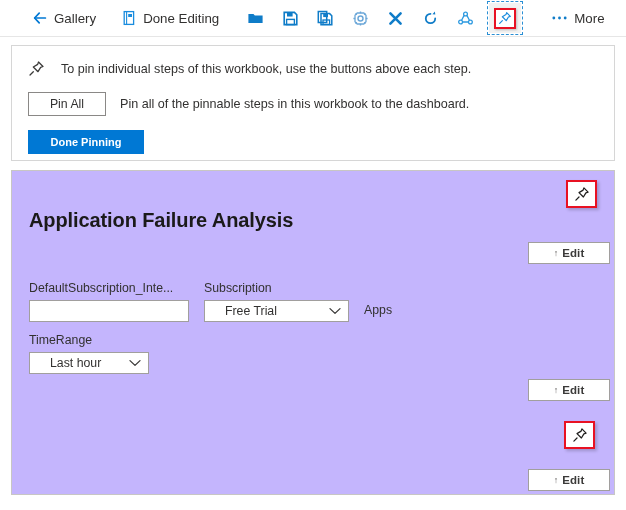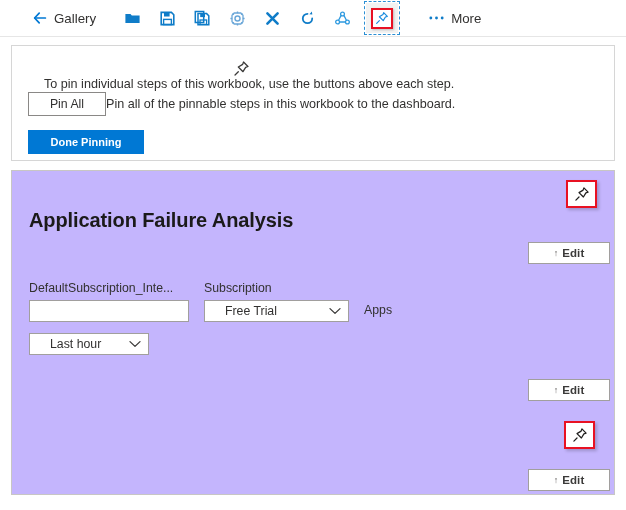--- a/index.html
+++ b/index.html
@@ -92,21 +92,20 @@
     height: 116px;
     background: #ffffff;
     border: 1px solid #d6d6d6;
     box-sizing: border-box;
   }
   .pb-row1 {
     position: absolute;
     left: 16px; top: 14px;
     display: flex;
     align-items: center;
-    flex-direction: column;
   }
   .pb-row1 .pintxt {
     font-size: 12.6px;
     color: #323130;
     margin-left: 16px;
   }
   .pb-row2 {
     position: absolute;
     left: 16px; top: 46px;
     display: flex;
@@ -120,20 +119,21 @@
     font-family: "Liberation Sans", sans-serif;
     font-size: 12.3px;
     color: #323130;
     cursor: pointer;
     padding: 0 10px;
     box-sizing: border-box;
   }
   .pb-row2 .desc {
     font-size: 12.6px;
     color: #323130;
+    margin-left: 14px;
   }
   .btn-primary {
     position: absolute;
     left: 16px; top: 84px;
     min-width: 116px;
     height: 24px;
     background: #0078d4;
     border: 1px solid #0078d4;
     color: #ffffff;
     font-family: "Liberation Sans", sans-serif;
@@ -289,20 +289,30 @@
     <div class="tb-item" style="margin-left:18px;">
       <span class="tb-icon">
         <svg width="16" height="16" viewBox="0 0 16 16">
             <path d="M7.2 3.2 L2.6 8 L7.2 12.8" fill="none" stroke="#0078d4" stroke-width="1.7" stroke-linecap="round" stroke-linejoin="round"></path>
             <line x1="2.9" y1="8" x2="13.4" y2="8" stroke="#0078d4" stroke-width="1.7" stroke-linecap="round"></line>
           </svg>
       </span>
       <span class="tb-label">Gallery</span>
     </div>
 
+    <div class="tb-item" style="margin-left:14px;">
+      <span class="tb-icon">
+        <svg width="16" height="16" viewBox="0 0 16 16">
+          <rect x="3.2" y="1.6" width="9.4" height="12.8" fill="#ffffff" stroke="#1a8cde" stroke-width="1.3"></rect>
+          <line x1="5.6" y1="1.6" x2="5.6" y2="14.4" stroke="#1a8cde" stroke-width="1.1"></line>
+          <rect x="7.2" y="4.0" width="3.8" height="3.0" fill="#1a8cde"></rect>
+        </svg>
+      </span>
+      <span class="tb-label">Done Editing</span>
+    </div>
 
     <div class="tb-item tb-icon-only" style="margin-left:14px;">
       <span class="tb-icon">
         <svg width="17" height="17" viewBox="0 0 17 17">
             <path d="M1.4 4.0 h5.1 l1.3 1.5 h7.8 v7.4 h-14.2 z" fill="#0f7cc8"></path>
           </svg>
       </span>
     </div>
 
     <div class="tb-item tb-icon-only">
@@ -457,20 +467,21 @@
         </div>
 
         <div class="field">
           <span class="flabel">Apps</span>
         </div>
 
       </div>
 
       <div class="field-row field-row2">
         <div class="field">
+          <span class="flabel">TimeRange</span>
           <div class="dropdown dd-time">
             <span class="dv">Last hour</span>
             <span class="chev">
               <svg width="12" height="8" viewBox="0 0 12 8">
                   <path d="M1 1.6 L6 6.4 L11 1.6" fill="none" stroke="#3b3a39" stroke-width="1.3" stroke-linecap="round" stroke-linejoin="round"></path>
                 </svg>
             </span>
           </div>
         </div>
       </div>

